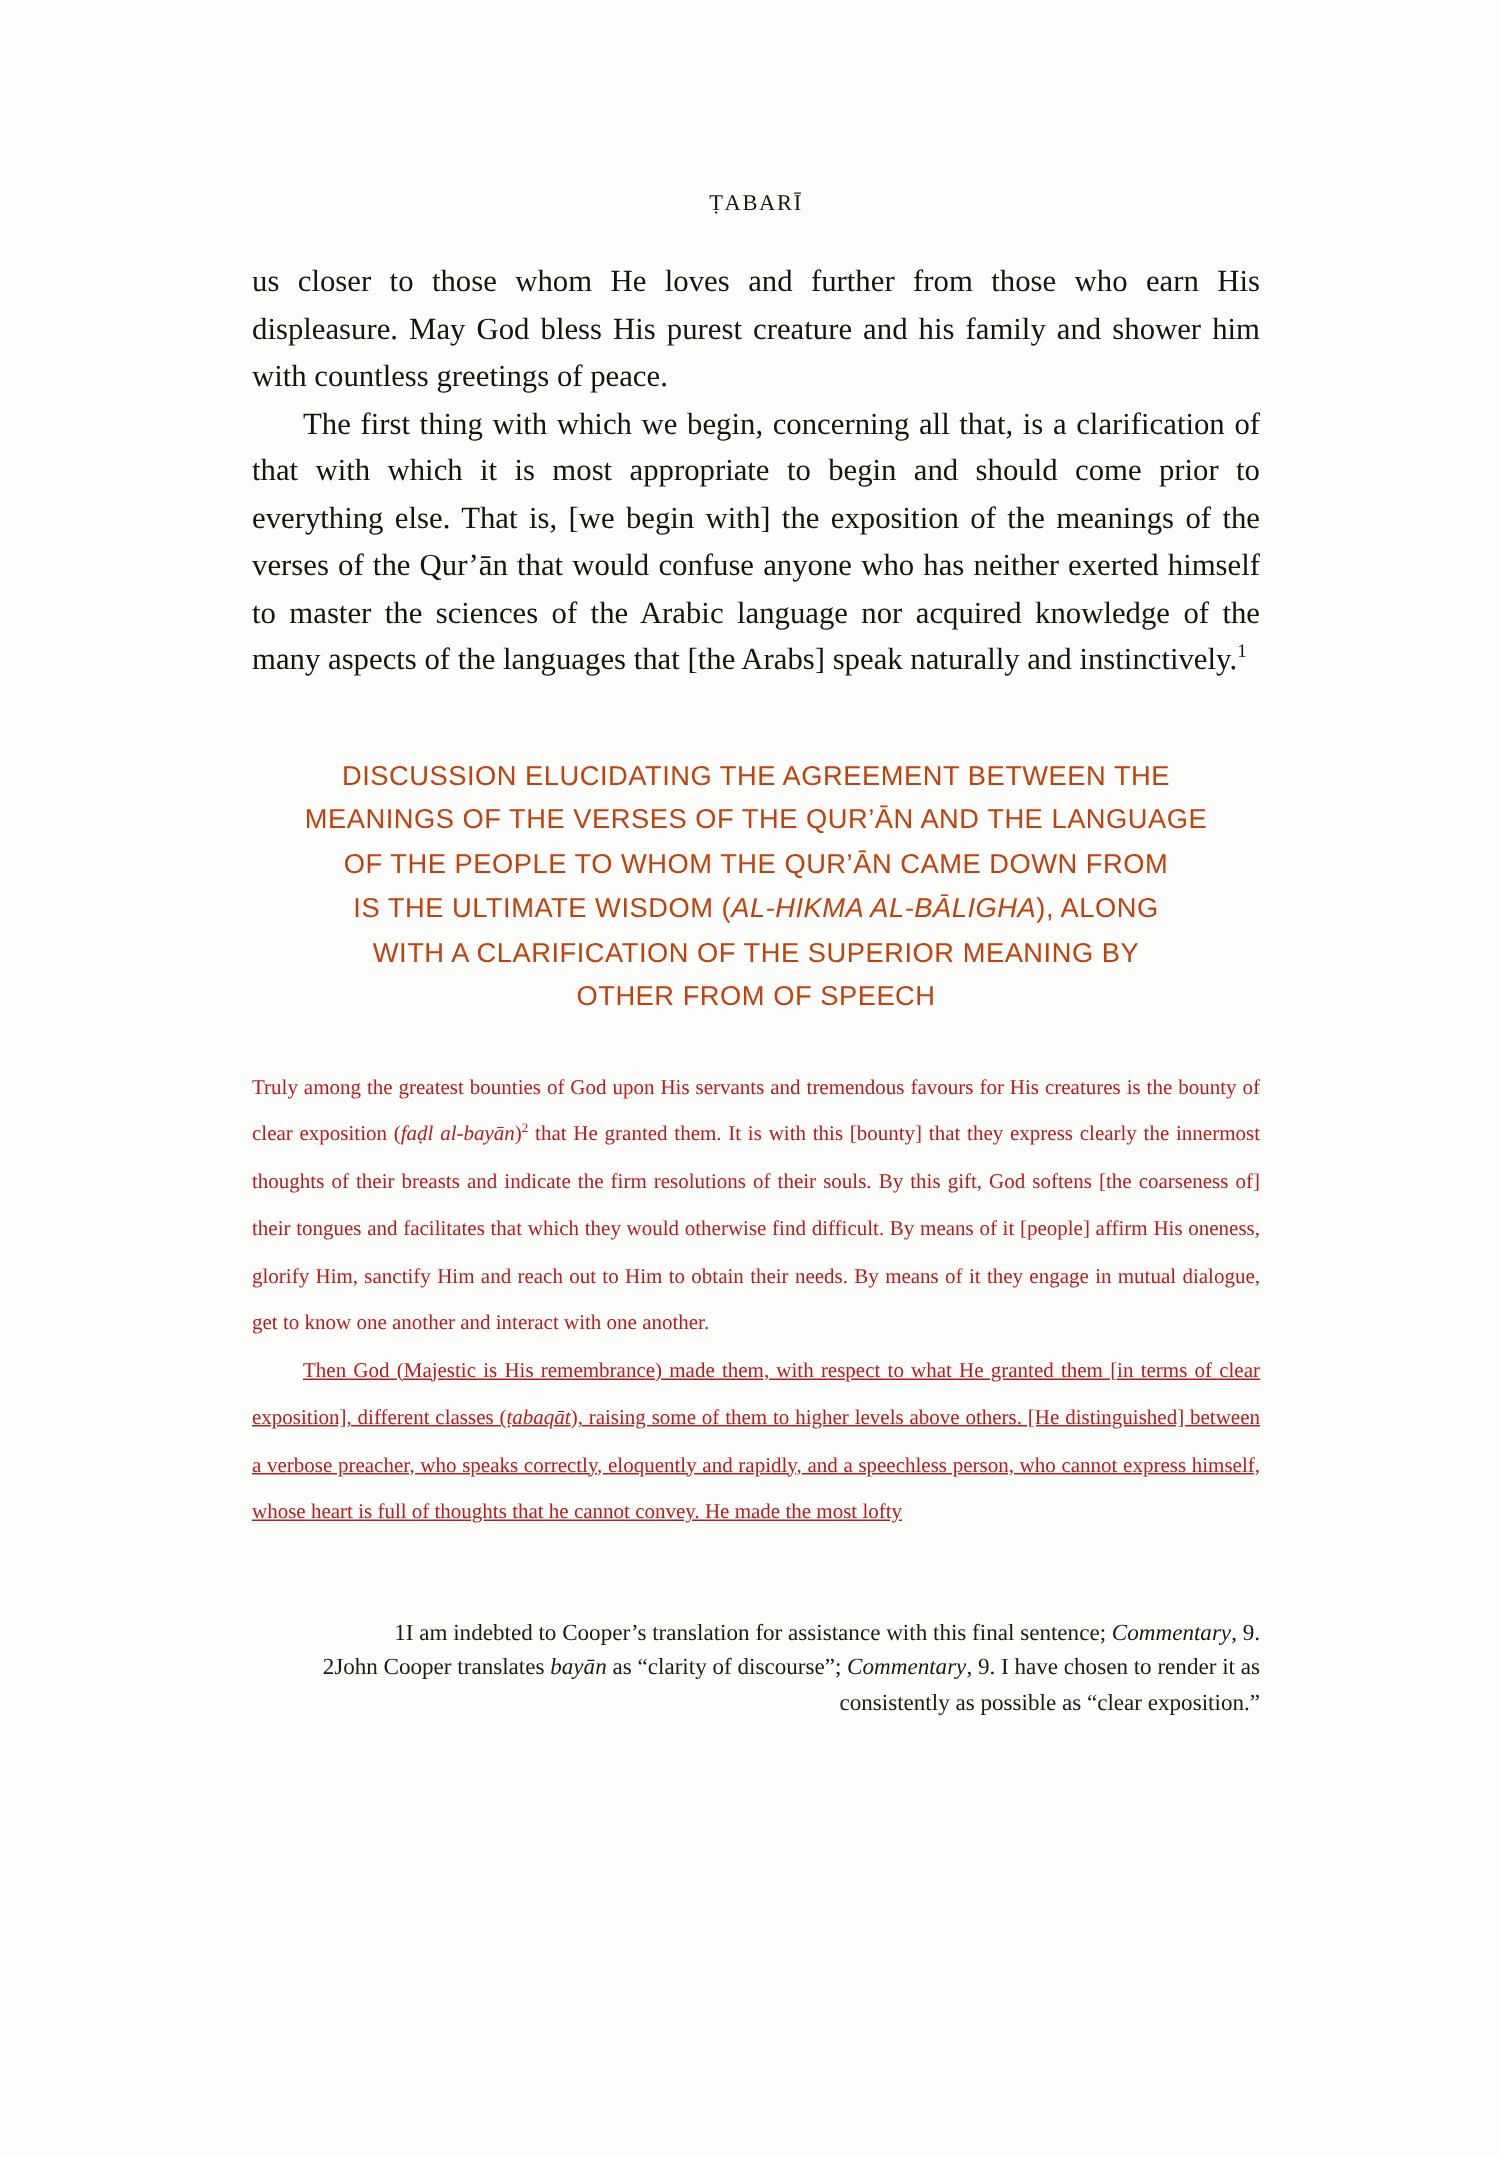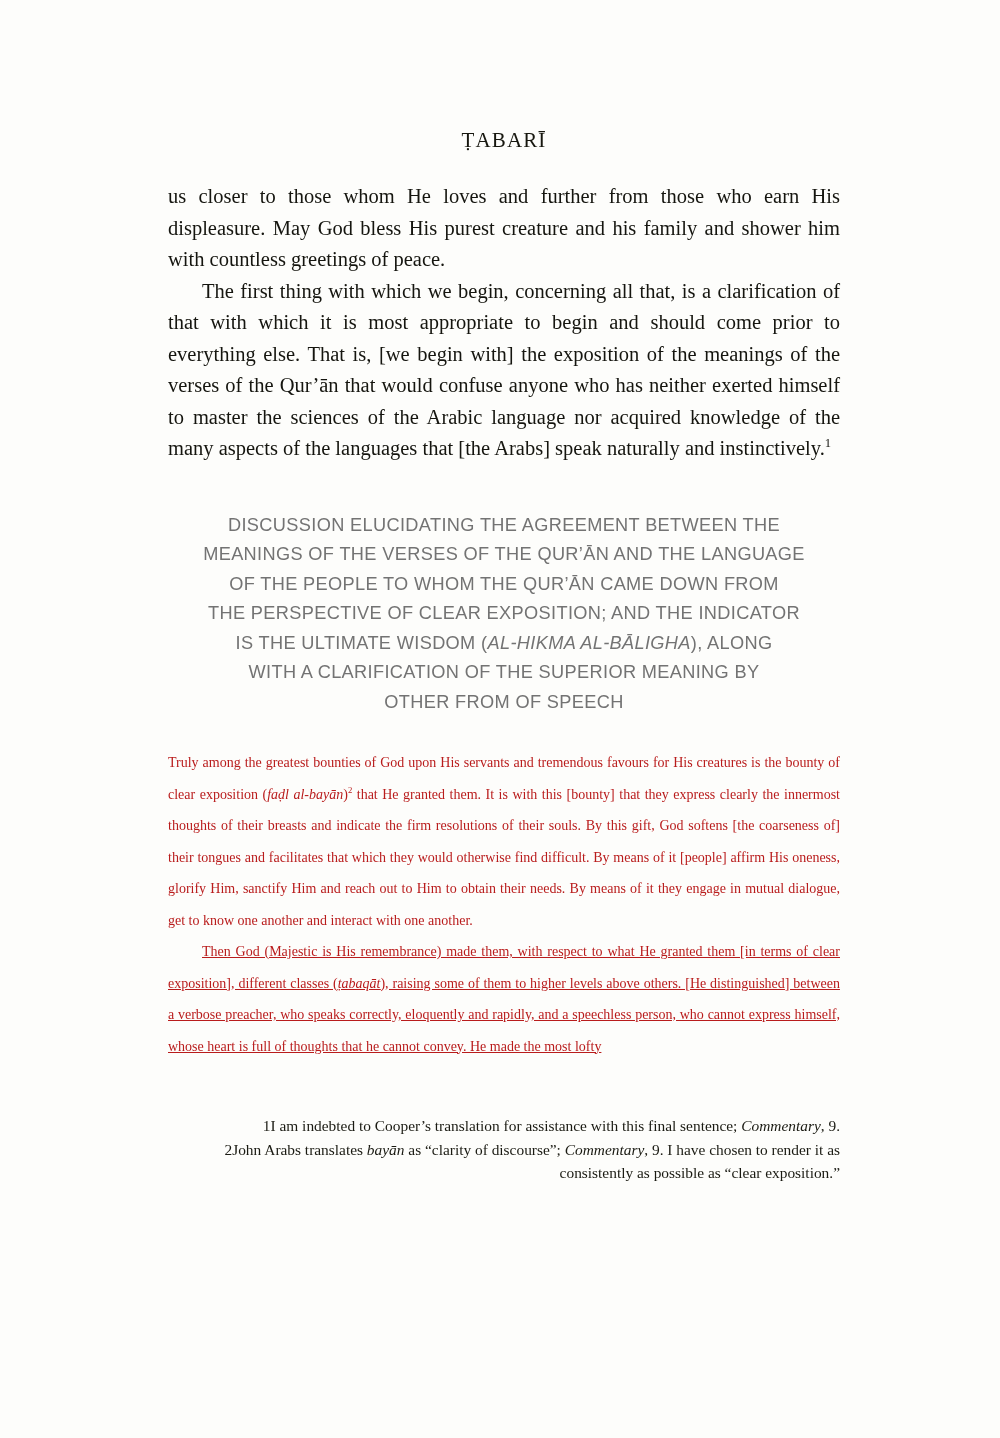--- a/index.html
+++ b/index.html
@@ -23,21 +23,21 @@
     background: #fdfdfb;
   }
   .page-inner {
     position: absolute;
     left: 168px;
     top: 0;
     width: 672px;
   }
   .running-head {
     text-align: center;
-    font-size: 21px;
+    font-size: 15px;
     letter-spacing: 1.1px;
     margin-top: 128px;
     color: #17170f;
     font-variant: small-caps;
     text-transform: uppercase;
   }
   .body-block {
     margin-top: 28px;
     font-size: 20.5px;
     line-height: 31.5px;
@@ -51,21 +51,21 @@
   .body-block p.indent {
     text-indent: 34px;
   }
   .heading {
     margin-top: 46px;
     margin-bottom: 30px;
     text-align: center;
     font-size: 18.2px;
     line-height: 29.5px;
     letter-spacing: 0.35px;
-    color: #737373;
+    color: #c2410c;
     font-family: "Liberation Sans", sans-serif;
     font-weight: 400;
   }
   .heading .it {
     font-style: italic;
   }
   .lower-block {
     font-size: 14px;
     line-height: 31.5px;
     text-align: justify;
@@ -112,32 +112,31 @@
 
     <div class="body-block">
       <p>us closer to those whom He loves and further from those who earn His displeasure. May God bless His purest creature and his family and shower him with countless greetings of peace.</p>
       <p class="indent"><span>The first thing with which we begin, concerning all that, is a clarification of that with which it is most appropriate to begin and should come prior to everything else. That is, [we begin with] the exposition of the meanings of the verses of the Qur’ān that would confuse anyone who has neither exerted himself to master the sciences of the Arabic language nor acquired knowledge of the many aspects of the languages that [the Arabs] speak naturally and instinctively.</span><sup>1</sup></p>
     </div>
 
     <div class="heading">
       <div>DISCUSSION ELUCIDATING THE AGREEMENT BETWEEN THE</div>
       <div>MEANINGS OF THE VERSES OF THE QUR’ĀN AND THE LANGUAGE</div>
       <div>OF THE PEOPLE TO WHOM THE QUR’ĀN CAME DOWN FROM</div>
-      <div>THE PERSPECTIVE OF CLEAR EXPOSITION; AND THE INDICATOR</div>
       <div>
         <span>IS THE ULTIMATE WISDOM (</span><span class="it">AL-HIKMA AL-BĀLIGHA</span><span>), ALONG</span>
       </div>
       <div>WITH A CLARIFICATION OF THE SUPERIOR MEANING BY</div>
       <div>OTHER FROM OF SPEECH</div>
     </div>
 
     <div class="lower-block">
       <p><span>Truly among the greatest bounties of God upon His servants and tremendous favours for His creatures is the bounty of clear exposition (</span><span class="ital">faḍl al-bayān</span><span>)</span><sup>2</sup><span> that He granted them. It is with this [bounty] that they express clearly the innermost thoughts of their breasts and indicate the firm resolutions of their souls. By this gift, God softens [the coarseness of] their tongues and facilitates that which they would otherwise find difficult. By means of it [people] affirm His oneness, glorify Him, sanctify Him and reach out to Him to obtain their needs. By means of it they engage in mutual dialogue, get to know one another and interact with one another.</span></p>
       <p class="indent"><span>Then God (Majestic is His remembrance) made them, with respect to what He granted them [in terms of clear exposition], different classes (</span><span class="ital">ṭabaqāt</span><span>), raising some of them to higher levels above others. [He distinguished] between a verbose preacher, who speaks correctly, eloquently and rapidly, and a speechless person, who cannot express himself, whose heart is full of thoughts that he cannot convey. He made the most lofty</span></p>
     </div>
 
     <div class="footnotes">
       <span class="fn"><span class="num">1</span><span>I am indebted to Cooper’s translation for assistance with this final sentence; </span><span class="ital">Commentary</span><span>, 9.</span></span>
-      <span class="fn"><span class="num">2</span><span>John Arabs translates </span><span class="ital">bayān</span><span> as “clarity of discourse”; </span><span class="ital">Commentary</span><span>, 9. I have chosen to render it as consistently as possible as “clear exposition.”</span></span>
+      <span class="fn"><span class="num">2</span><span>John Cooper translates </span><span class="ital">bayān</span><span> as “clarity of discourse”; </span><span class="ital">Commentary</span><span>, 9. I have chosen to render it as consistently as possible as “clear exposition.”</span></span>
     </div>
 
   </div>
 </div>
 
 </body></html>

